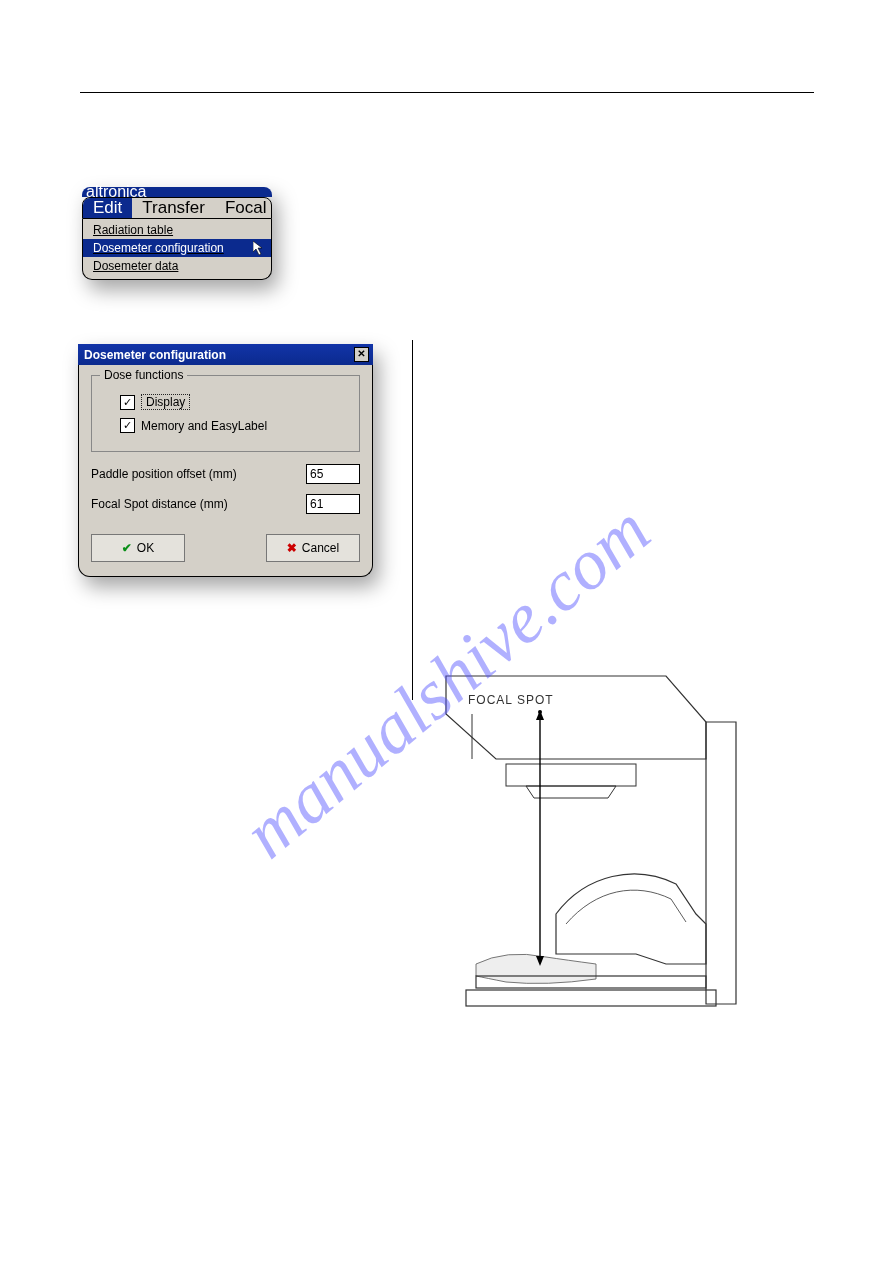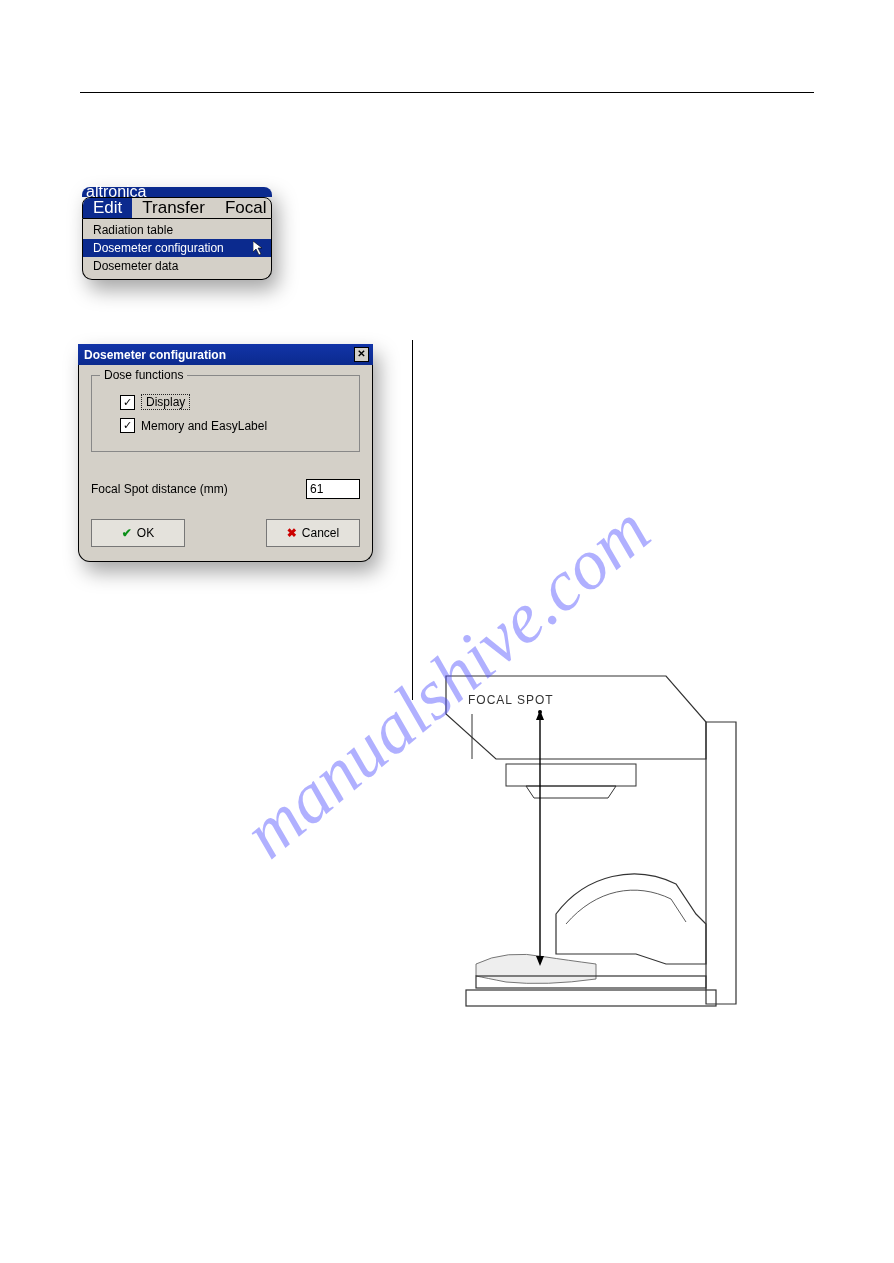--- a/index.html
+++ b/index.html
@@ -57,20 +57,21 @@
     height: 10px;
     line-height: 9px;
   }
   .drop {
     background: #d4d0c8;
     border: 1px solid #000;
     border-top: none;
     border-bottom-left-radius: 10px;
     border-bottom-right-radius: 10px;
     padding: 2px 0 4px 0;
+    text-decoration: underline;
   }
   .drop .d-item {
     font-size: 12px;
     padding: 2px 10px;
   }
   .drop .d-item.sel {
     background: #0b2a8e;
     color: #fff;
     position: relative;
   }
@@ -115,21 +116,21 @@
     border: 1px solid #000;
     border-top: none;
     border-bottom-left-radius: 12px;
     border-bottom-right-radius: 12px;
     padding: 10px 12px 14px 12px;
     font-size: 12px;
   }
   .grp {
     border: 1px solid #888;
     padding: 10px 10px 14px 18px;
-    margin-bottom: 27px;
+    margin-bottom: 12px;
     position: relative;
   }
   .grp-label {
     position: absolute;
     top: -8px;
     left: 8px;
     background: #d4d0c8;
     padding: 0 4px;
     font-size: 12px;
   }
@@ -265,20 +266,24 @@
         <div class="chk">✓</div>
         <span class="boxed">Display</span>
       </div>
       <div class="chk-row">
         <div class="chk">✓</div>
         <span>Memory and EasyLabel</span>
       </div>
     </div>
 
     <div class="field-row">
+      <span>Paddle position offset (mm)</span>
+      <span class="fld">65</span>
+    </div>
+    <div class="field-row">
       <span>Focal Spot distance (mm)</span>
       <span class="fld">61</span>
     </div>
 
     <div class="btn-row">
       <div class="btn ok">
         <span class="glyph">✔</span>
         <span>OK</span>
       </div>
       <div class="btn cancel">

